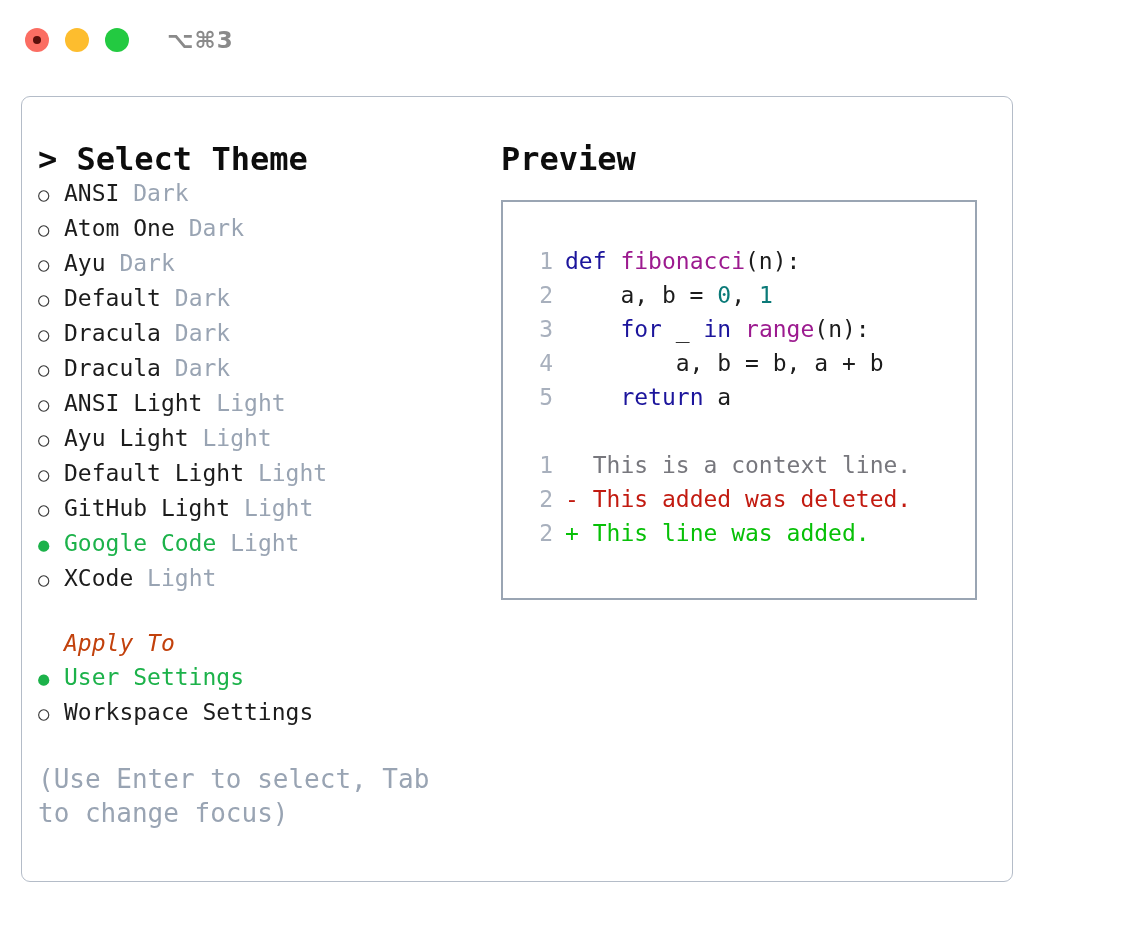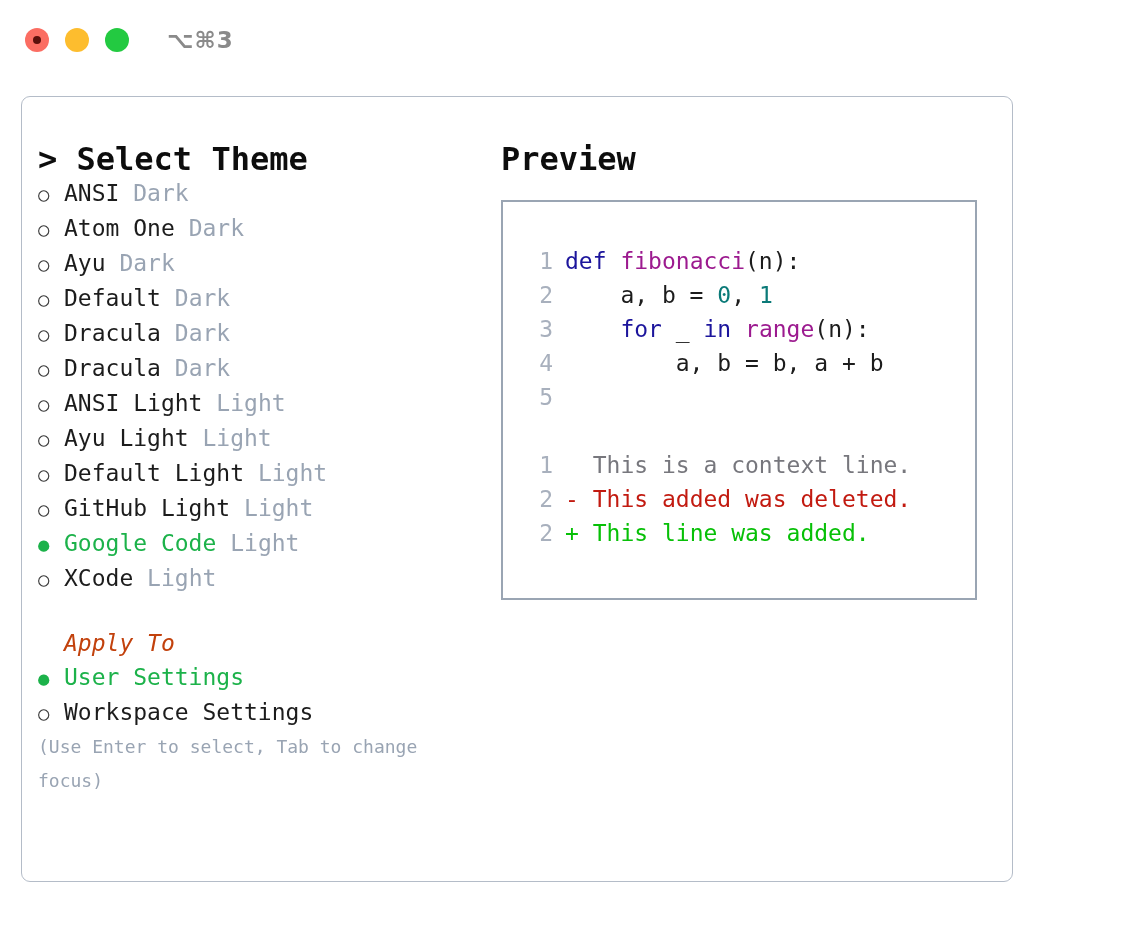--- a/index.html
+++ b/index.html
@@ -116,21 +116,22 @@
   .section-gap { height: 30px; }
   .apply-title {
     font-size: 23px;
     color: #c2410c;
     line-height: 34px;
     padding-left: 26px;
     white-space: pre;
     font-style: italic;
   }
   #hint {
-    font-size: 18px;
+    margin-top: 32px;
+    font-size: 26px;
     color: #99a4b3;
     line-height: 34px;
     width: 420px;
     white-space: pre-wrap;
   }
 
   
   #right-pane {
     position: absolute;
     left: 479px;
@@ -212,21 +213,21 @@
       </div>
 
       <div id="right-pane">
         <div class="pane-title">Preview</div>
         <div id="preview-box">
           <div id="code-block">
               <div class="code-line"><span class="ln">1</span><span class="code-body"><span class="tok-kw">def </span><span class="tok-fn">fibonacci</span><span>(n):</span></span></div>
               <div class="code-line"><span class="ln">2</span><span class="code-body"><span>    a, b = </span><span class="tok-num">0</span><span>, </span><span class="tok-num">1</span></span></div>
               <div class="code-line"><span class="ln">3</span><span class="code-body"><span>    </span><span class="tok-kw">for</span><span> _ </span><span class="tok-kw">in</span><span> </span><span class="tok-fn">range</span><span>(n):</span></span></div>
               <div class="code-line"><span class="ln">4</span><span class="code-body"><span>        a, b = b, a + b</span></span></div>
-              <div class="code-line"><span class="ln">5</span></div>
+              <div class="code-line"><span class="ln">5</span><span class="code-body"><span>    </span><span class="tok-kw">return</span><span> a</span></span></div>
             </div>
           <div class="spacer-line"></div>
           <div id="diff-block">
               <div class="code-line"><span class="ln">1</span><span class="diff-ctx">  </span><span class="diff-ctx">This is a context line.</span></div>
               <div class="code-line"><span class="ln">2</span><span class="diff-del">- </span><span class="diff-del">This added was deleted.</span></div>
               <div class="code-line"><span class="ln">2</span><span class="diff-add">+ </span><span class="diff-add">This line was added.</span></div>
             </div>
         </div>
       </div>
 

